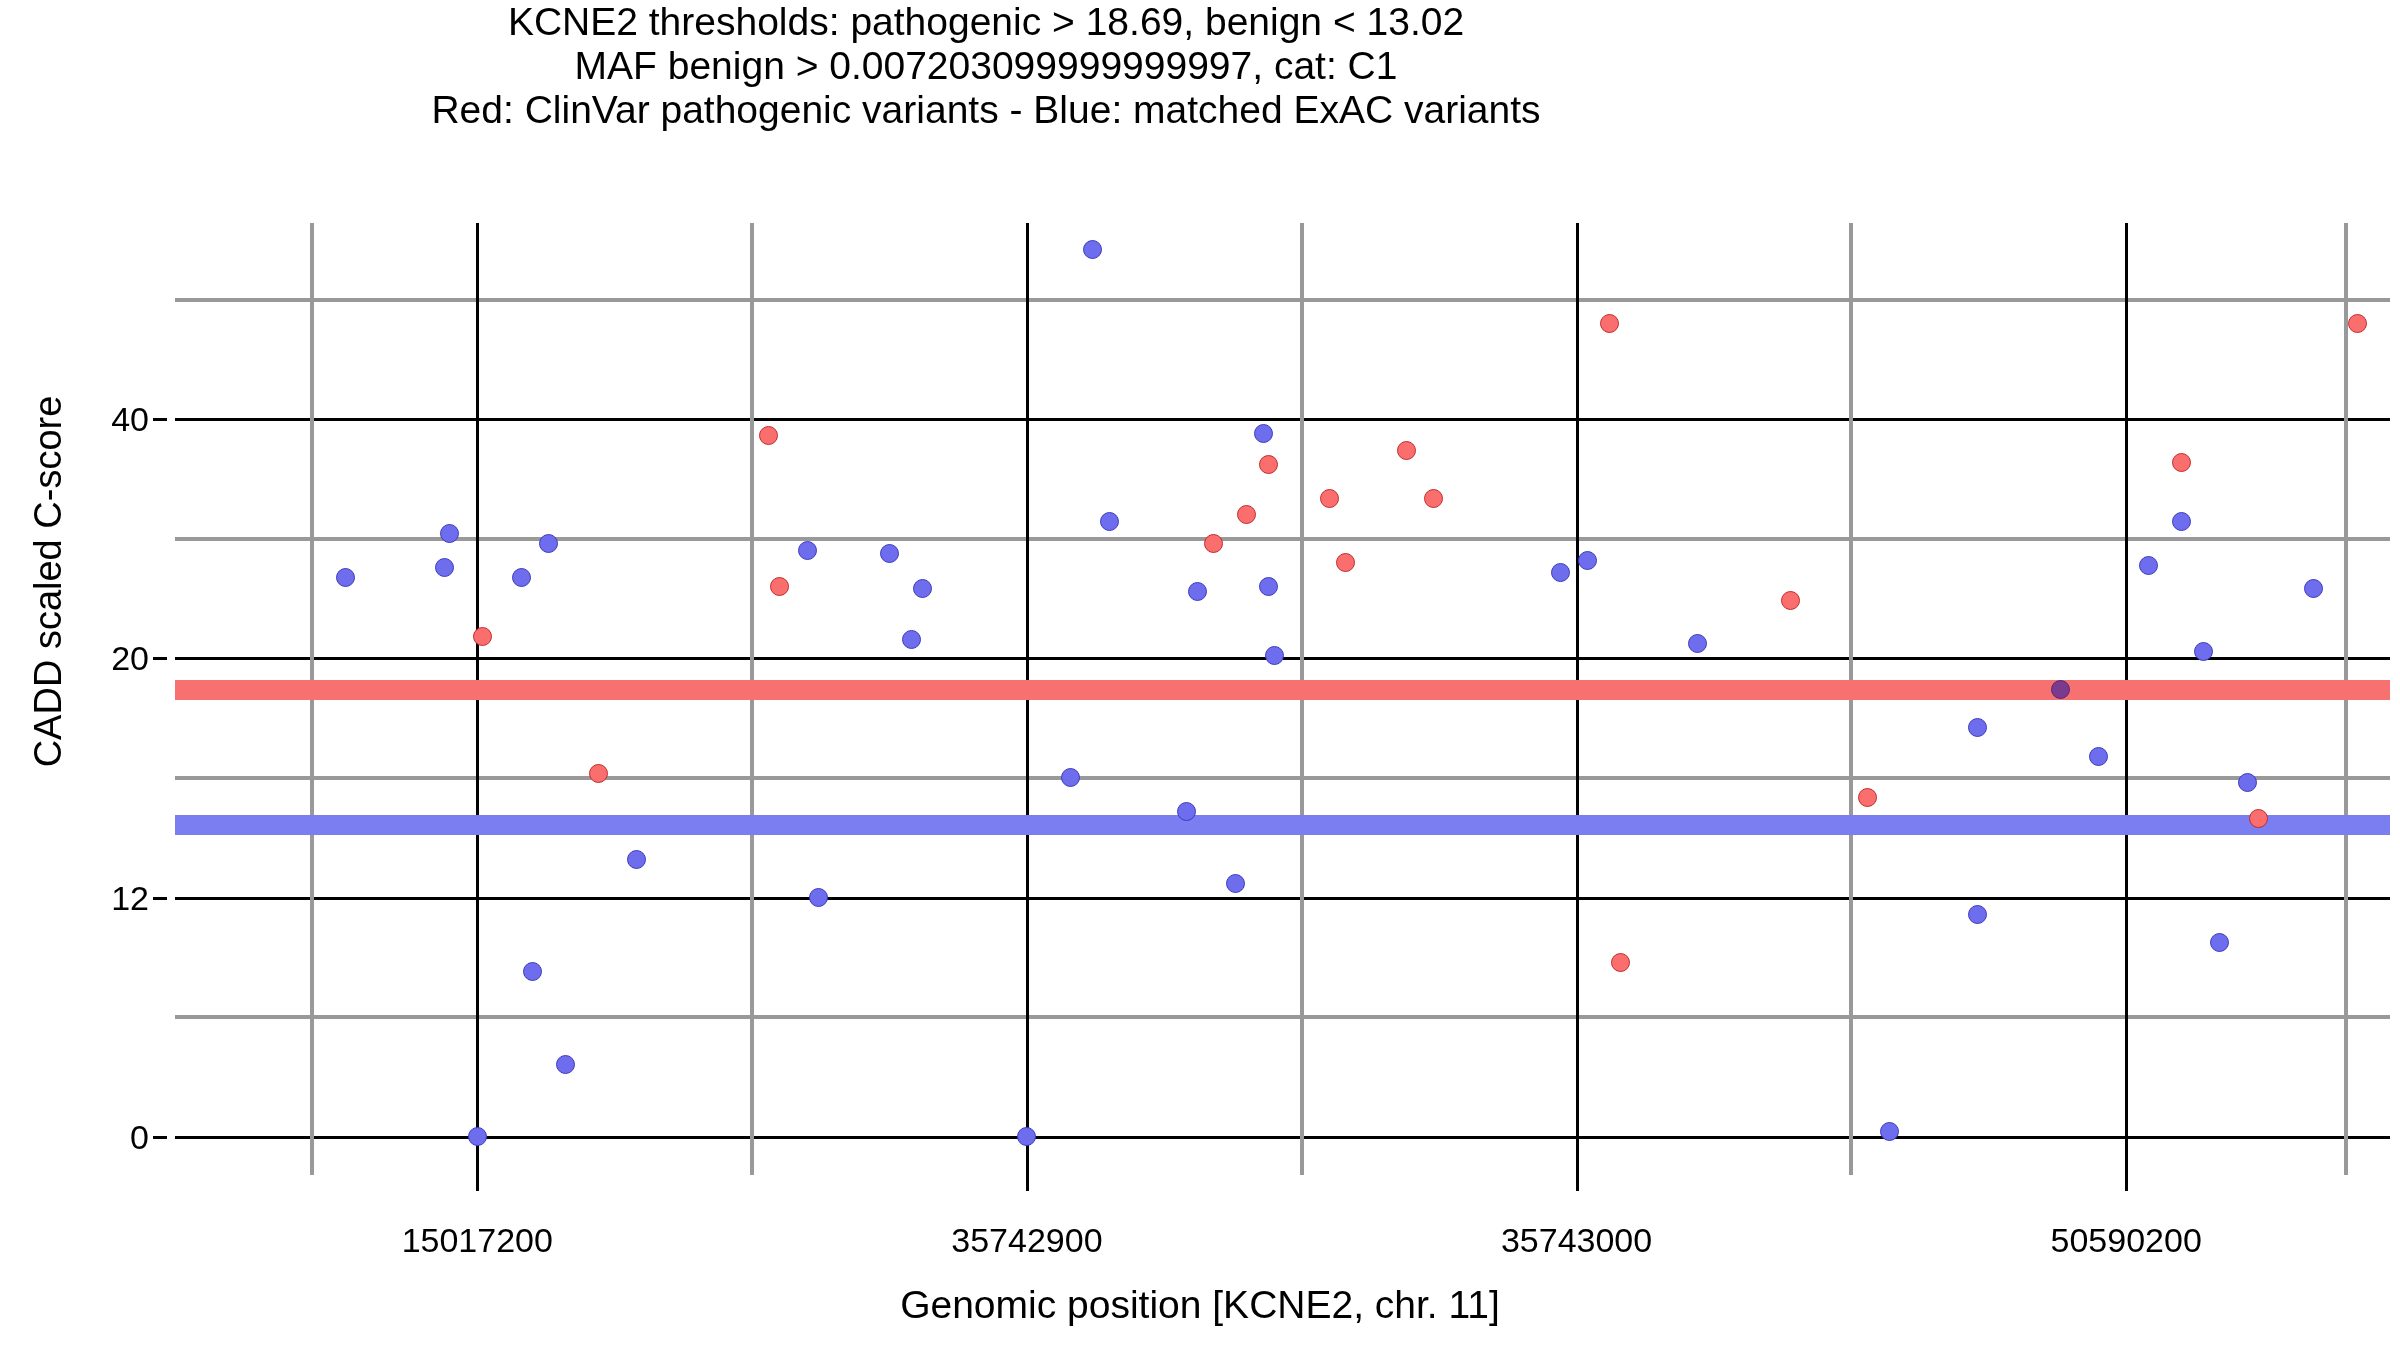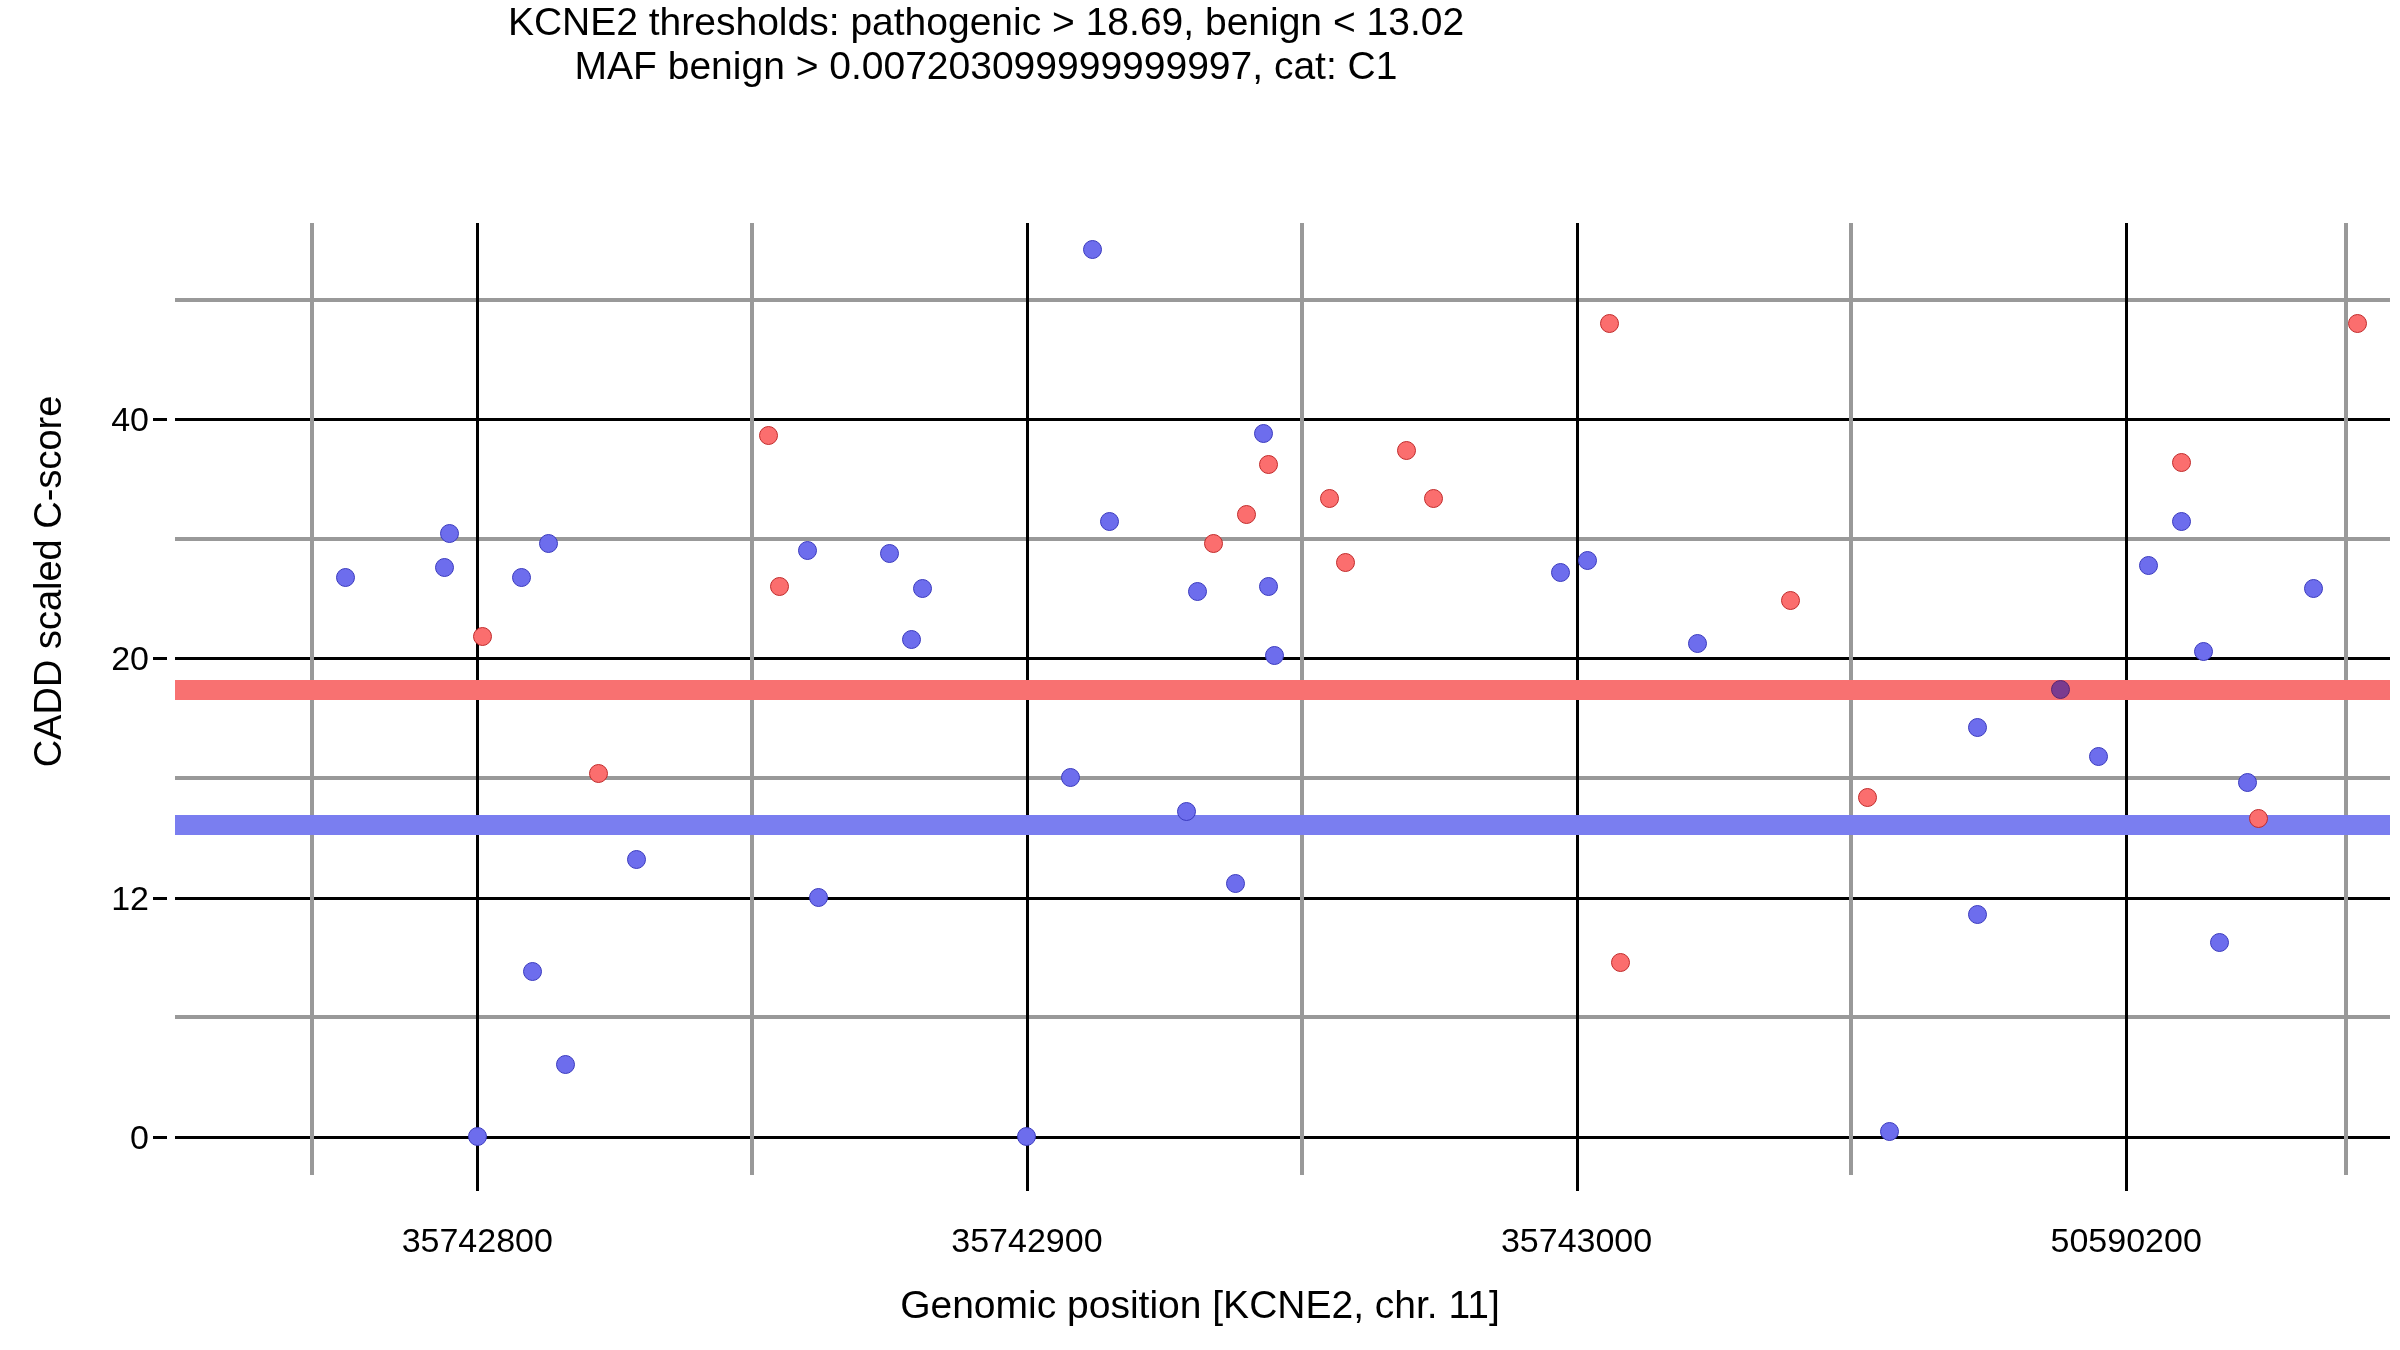--- a/index.html
+++ b/index.html
@@ -62,20 +62,21 @@
   }
 </style>
 </head>
 <body>
 
 <div id="root">
 
   <div id="title-block">
     <div class="tline">KCNE2 thresholds: pathogenic &gt; 18.69, benign &lt; 13.02</div>
     <div class="tline">MAF benign &gt; 0.007203099999999997, cat: C1</div>
+    <div class="tline">Red: ClinVar pathogenic variants - Blue: matched ExAC variants</div>
   </div>
 
   <div id="ylabels">
       <div class="yt" style="top: 1136.73px;">0</div>
       <div class="ytickmark" style="top: 1135.73px;"></div>
       <div class="yt" style="top: 897.533px;">12</div>
       <div class="ytickmark" style="top: 896.533px;"></div>
       <div class="yt" style="top: 658.337px;">20</div>
       <div class="ytickmark" style="top: 657.337px;"></div>
       <div class="yt" style="top: 419.141px;">40</div>
@@ -156,21 +157,21 @@
       <div class="pt red" title="35743008, 7.3" style="left: 1445.52px; top: 739.116px;"></div>
       <div class="pt red" title="35743039, 22.4" style="left: 1615.91px; top: 377.93px;"></div>
       <div class="pt red" title="35743053, 14.2" style="left: 1692.85px; top: 574.07px;"></div>
       <div class="pt red" title="35743110, 28.2" style="left: 2006.14px; top: 239.196px;"></div>
       <div class="pt red" title="35743124, 13.3" style="left: 2083.09px; top: 595.598px;"></div>
       <div class="pt red" title="35743142, 34" style="left: 2182.02px; top: 100.462px;"></div>
     </div>
 
   <div id="xlabels">
     <div id="xtitle">Genomic position [KCNE2, chr. 11]</div>
-  <div class="xt" style="left: 477.295px;">35742800</div>
+  <div class="xt" style="left: 477.295px;">15017200</div>
       <div class="xtickmark" style="left: 477.295px;"></div>
       <div class="xt" style="left: 1026.92px; text-align: center;">35742900</div>
       <div class="xtickmark" style="left: 1026.92px;"></div>
       <div class="xt" style="left: 1576.55px;">35743000</div>
       <div class="xtickmark" style="left: 1576.55px;"></div>
       <div class="xt" style="left: 2126.18px;">50590200</div>
       <div class="xtickmark" style="left: 2126.18px;"></div>
     </div>
 
 </div>

